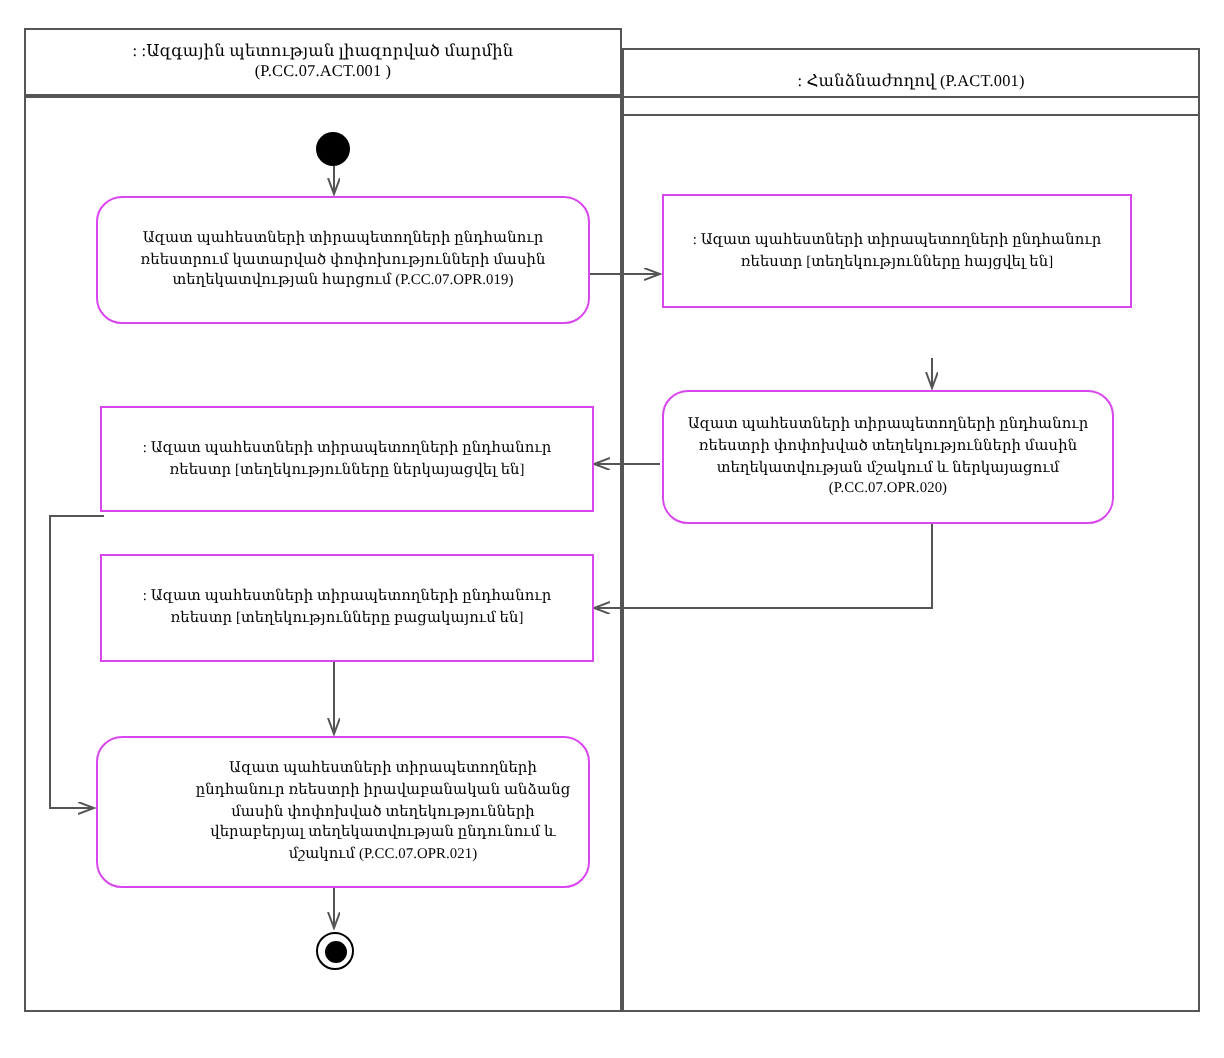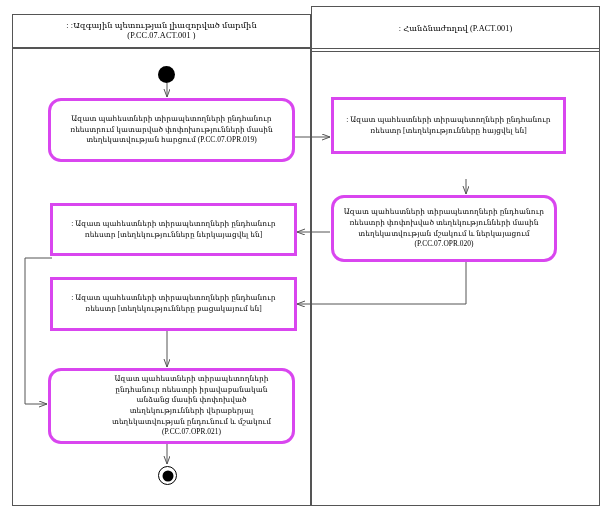--- a/index.html
+++ b/index.html
@@ -43,21 +43,21 @@
     letter-spacing: .1px;
     padding: 2px 6px;
     background: transparent;
   }
   .lane-header span { display: block; }
 
   
   .node {
     position: absolute;
     box-sizing: border-box;
-    border: 3px solid #d946ef;
+    border: 1px solid #d946ef;
     background: #ffffff;
     display: flex;
     align-items: center;
     justify-content: center;
     text-align: center;
     font-size: 7.4px;
     line-height: 1.45;
     padding: 4px 8px;
     letter-spacing: .05px;
   }
@@ -107,21 +107,21 @@
 
 <div id="canvas">
 
   <div class="lane-header" style="left:12px; top:14px; width:299px; height:34px;">
     <div>
       <span>: :Ազգային պետության լիազորված մարմին</span>
       <span>(P.CC.07.ACT.001 )</span>
     </div>
   </div>
 
-  <div class="lane-header" style="left:311px; top:6px; width:289px; height:46px;">
+  <div class="lane-header" style="left:311px; top:24px; width:289px; height:34px;">
     <div>
       <span>: Հանձնաժողով (P.ACT.001)</span>
     </div>
   </div>
 
   <div class="lane-frame" style="left:12px; top:48px; width:299px; height:458px;"></div>
 
   <div class="lane-frame" style="left:311px; top:48px; width:289px; height:458px;"></div>
 
   <svg id="edges" viewBox="0 0 612 529" width="612" height="529">

